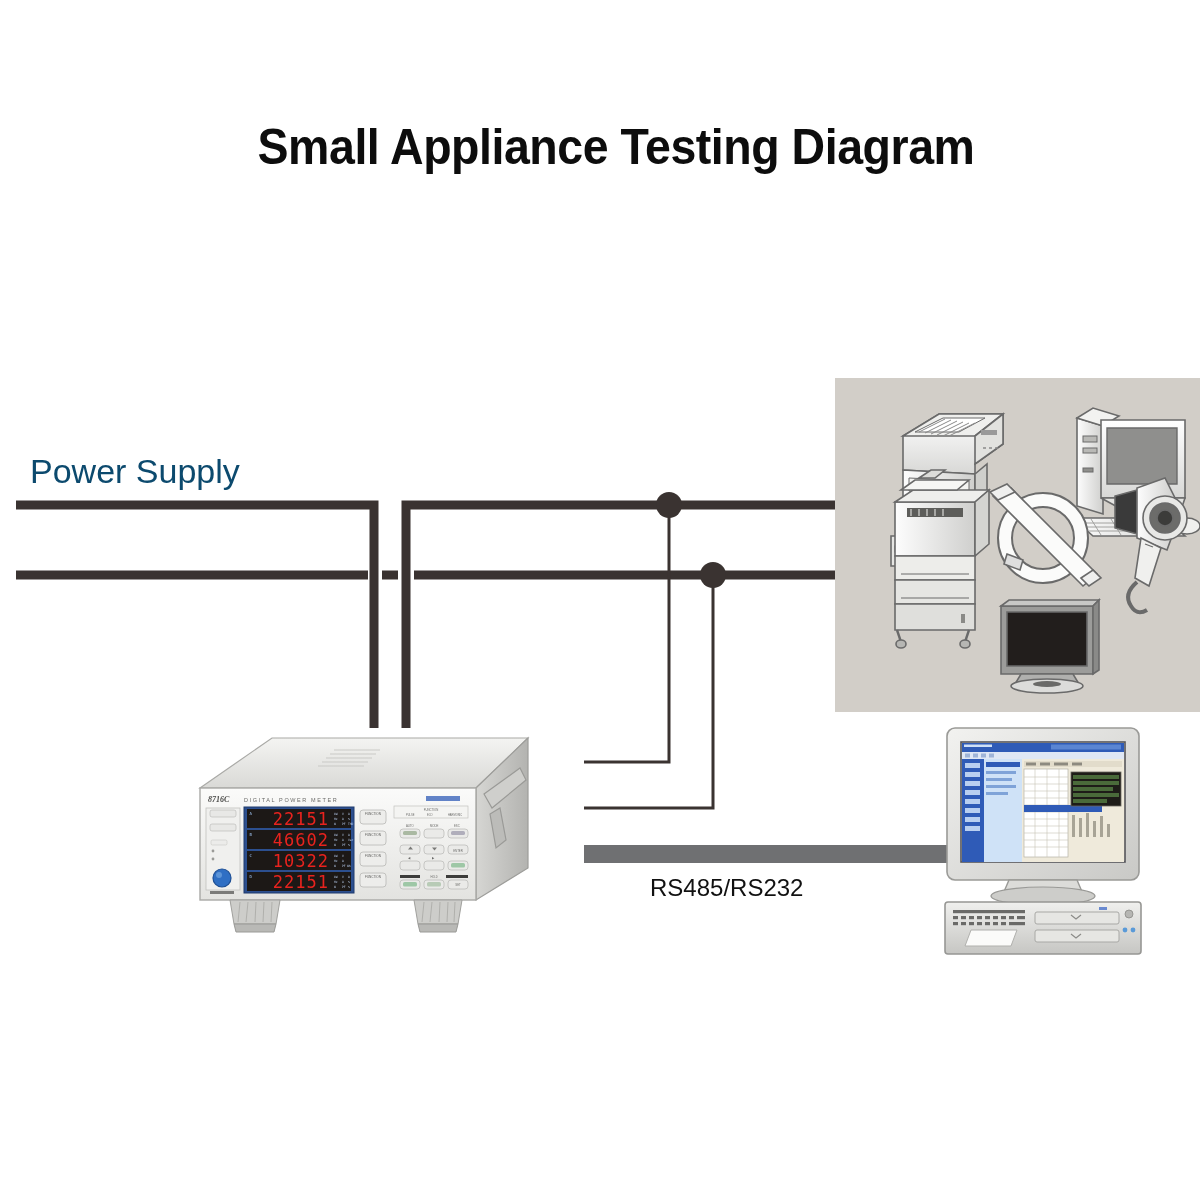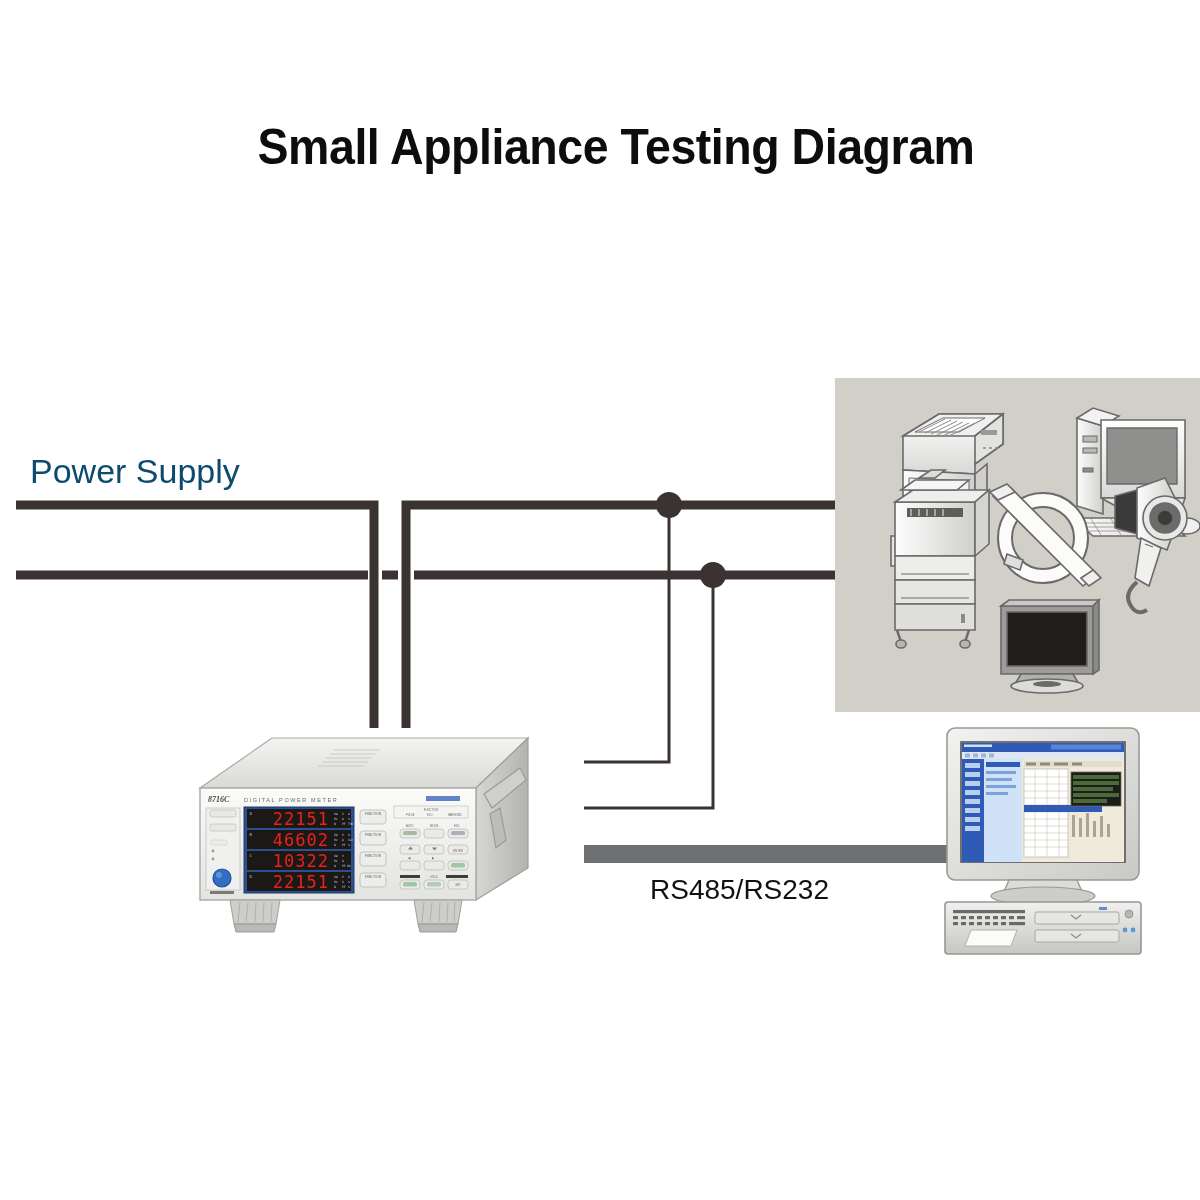--- a/index.html
+++ b/index.html
@@ -31,21 +31,21 @@
   #ps-label{
     position:absolute;left:14px;top:452px;
     font-size:34px;color:#0c4a6e;
     letter-spacing:0px;
     white-space:nowrap;
   }
 
   
   #rs-label{
     position:absolute;left:634px;top:874px;
-    font-size:28px;color:#111;
+    font-size:24px;color:#111;
     white-space:nowrap;
   }
 
   
   #wires{position:absolute;left:0;top:0;width:1200px;height:1200px;}
 
   
   #panel{
     position:absolute;left:819px;top:378px;width:366px;height:334px;
     background:#d2cec8;

